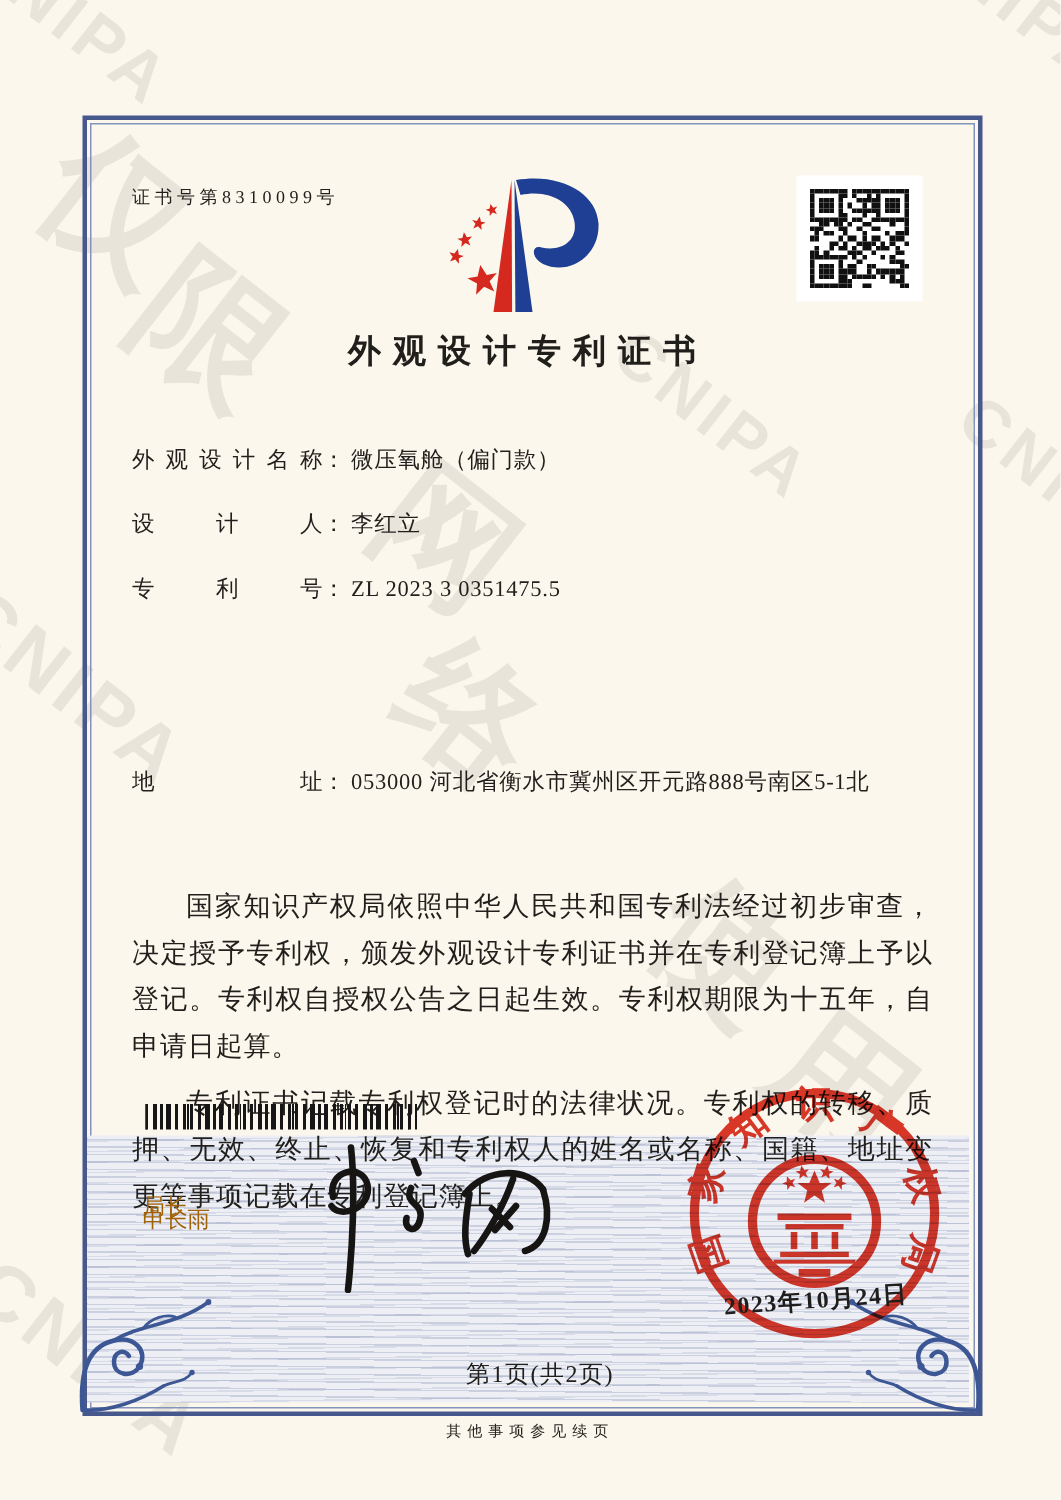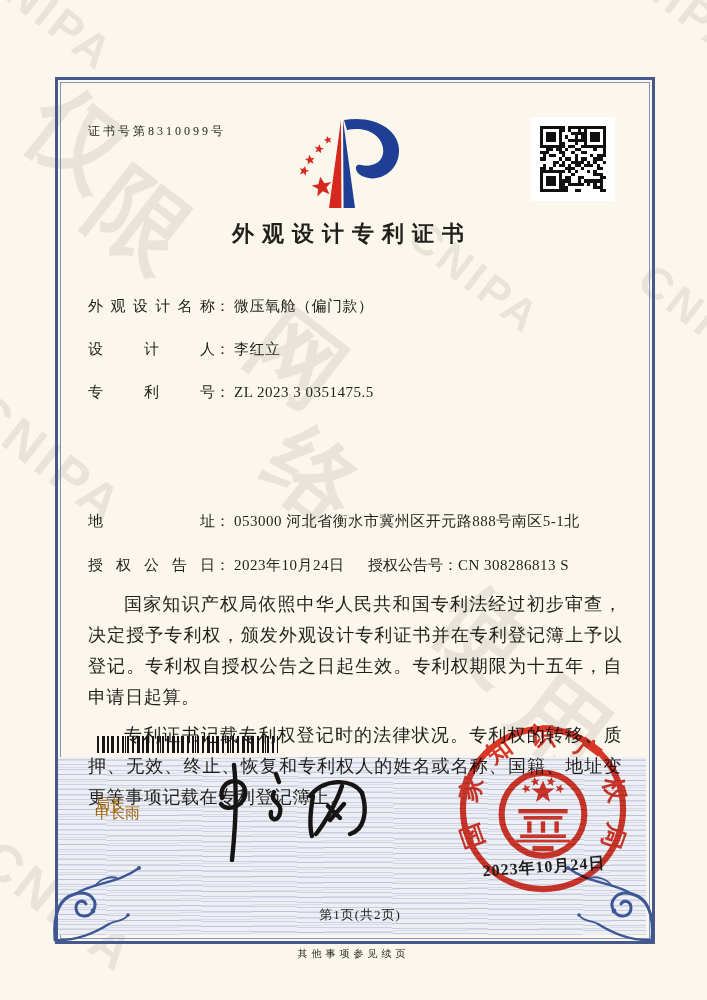--- a/index.html
+++ b/index.html
@@ -62,21 +62,21 @@
       repeating-linear-gradient(90deg,#161616 0 1px, rgba(0,0,0,0) 1px 7px);}
   .signer{position:absolute;left:95px;z-index:3;font-family:"Liberation Sans","DejaVu Sans",sans-serif;
           font-size:15px;color:#a16207;}
   .signer.t1{top:795px;} .signer.t2{top:804px;}
   .signature{position:absolute;left:192px;top:760px;width:200px;height:102px;z-index:3;}
   .seal{position:absolute;left:455px;top:721px;width:176px;height:176px;z-index:5;
         opacity:0.93;mix-blend-mode:multiply;}
   .seal-date{position:absolute;left:459px;top:857px;width:170px;text-align:center;z-index:6;
              font-size:16px;font-weight:bold;color:#201e1c;transform:rotate(-4deg);letter-spacing:1px;}
   .page-info{position:absolute;left:55px;top:906px;width:610px;text-align:center;z-index:3;
-             font-size:13px;letter-spacing:1px;}
+             font-size:16px;letter-spacing:1px;}
   .footer-note{position:absolute;left:0;top:947px;width:707px;text-align:center;z-index:3;
                font-size:10px;letter-spacing:4px;}
 </style>
 </head>
 <body>
 
 <div class="page">
 
   <span class="wm latin wm1">CNIPA</span>
   <span class="wm latin wm2">CNIPA</span>
@@ -589,26 +589,20 @@
     <span class="flabel">设计人</span><span class="fcolon">：</span><span class="fvalue">李红立</span>
   </div>
   <div class="frow" style="top:297px">
     <span class="flabel">外观设计名称</span><span class="fcolon">：</span><span class="fvalue">微压氧舱（偏门款）</span>
   </div>
   <div class="frow" style="top:383px">
     <span class="flabel">专利号</span><span class="fcolon">：</span><span class="fvalue">ZL 2023 3 0351475.5</span>
   </div>
   <div class="frow" style="top:512px">
     <span class="flabel">地址</span><span class="fcolon">：</span><span class="fvalue">053000 河北省衡水市冀州区开元路888号南区5-1北</span>
-  </div>
-  <div class="frow" style="top:556px">
-    <span class="flabel">授权公告日</span><span class="fcolon">：</span><span class="fvalue">2023年10月24日</span>
-    <span class="grant2">
-      <span>授权公告号</span><span>：</span><span class="fvalue">CN 308286813 S</span>
-    </span>
   </div>
 
   <div class="paras">
     <p>国家知识产权局依照中华人民共和国专利法经过初步审查，决定授予专利权，颁发外观设计专利证书并在专利登记簿上予以登记。专利权自授权公告之日起生效。专利权期限为十五年，自申请日起算。</p>
     <p>专利证书记载专利权登记时的法律状况。专利权的转移、质押、无效、终止、恢复和专利权人的姓名或名称、国籍、地址变更等事项记载在专利登记簿上。</p>
   </div>
 
   <div class="barcode"></div>
   <div class="signer t1">局长</div>
   <div class="signer t2">申长雨</div>

